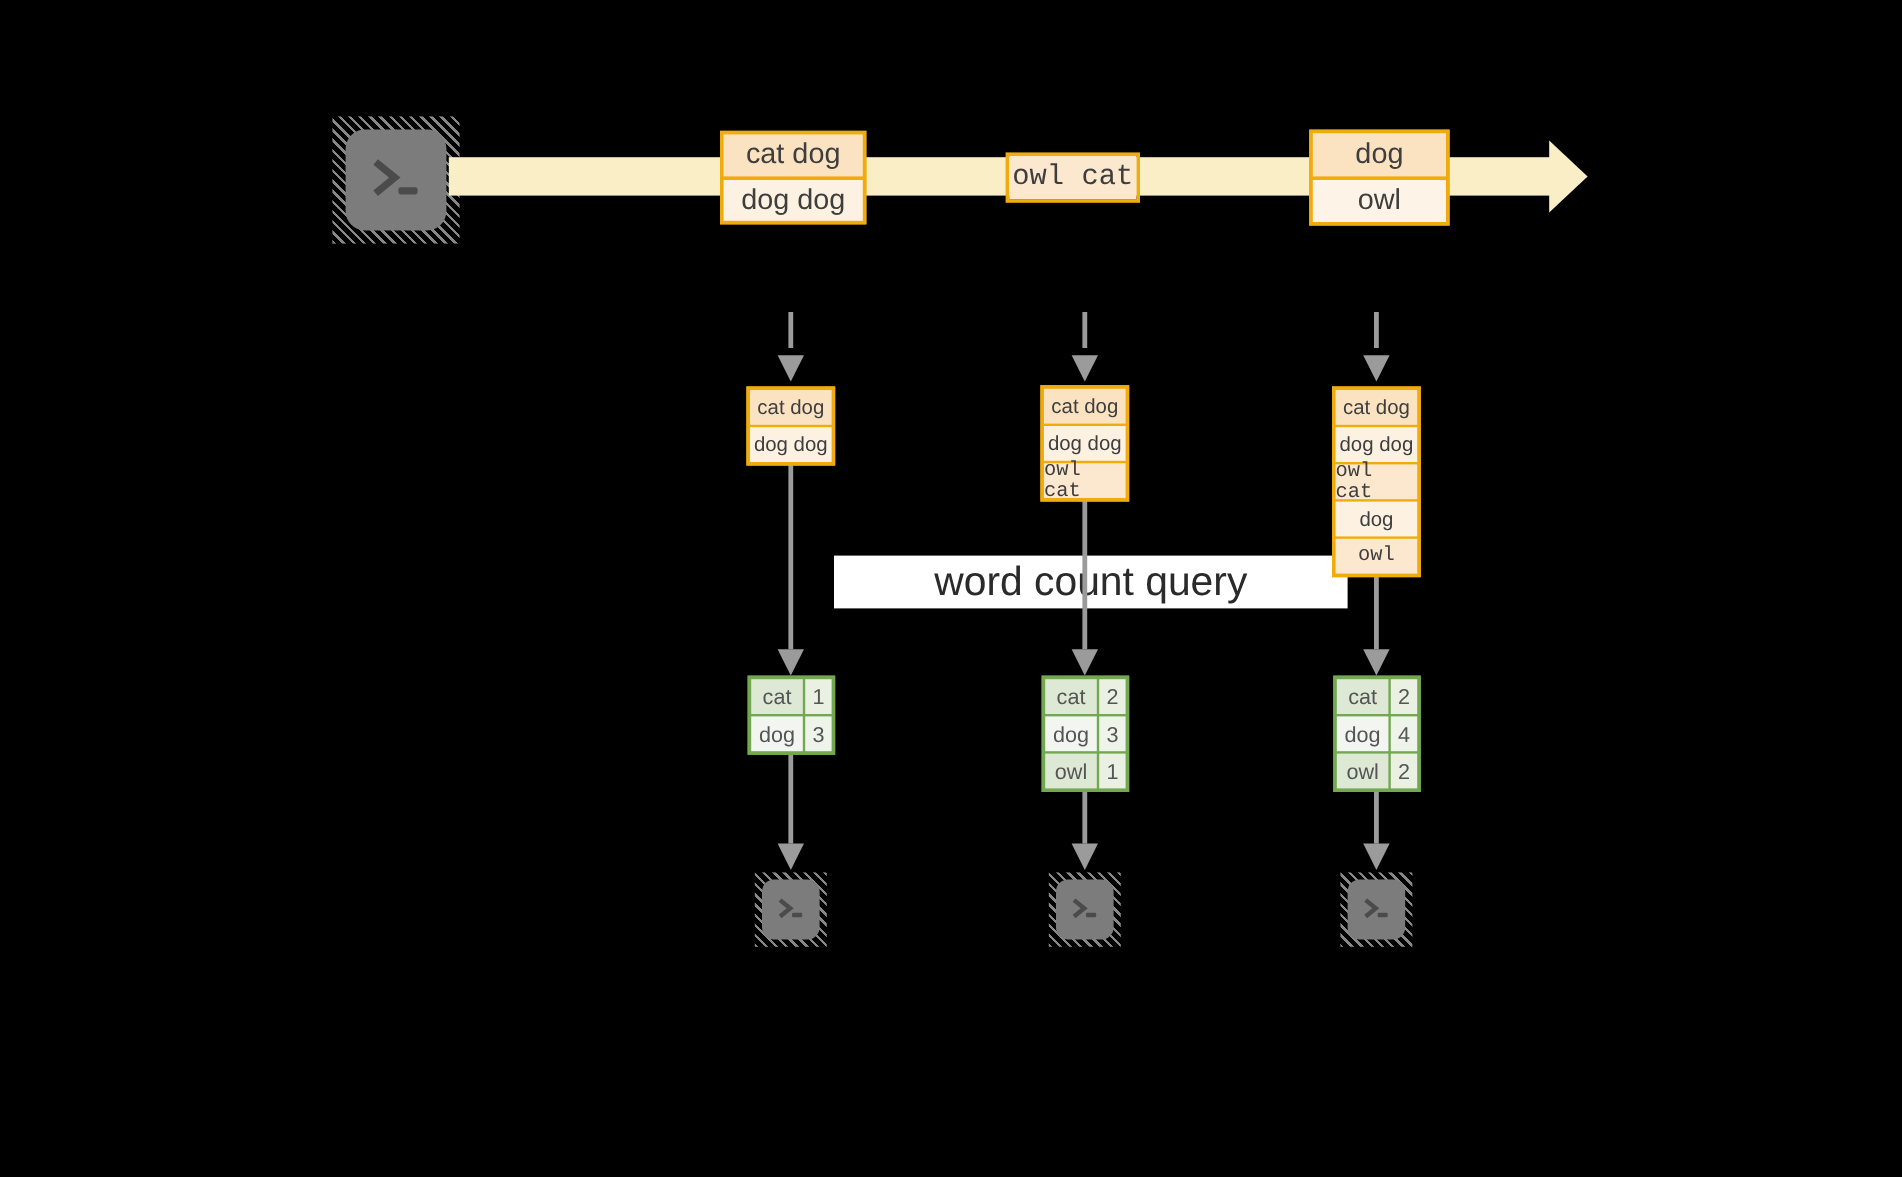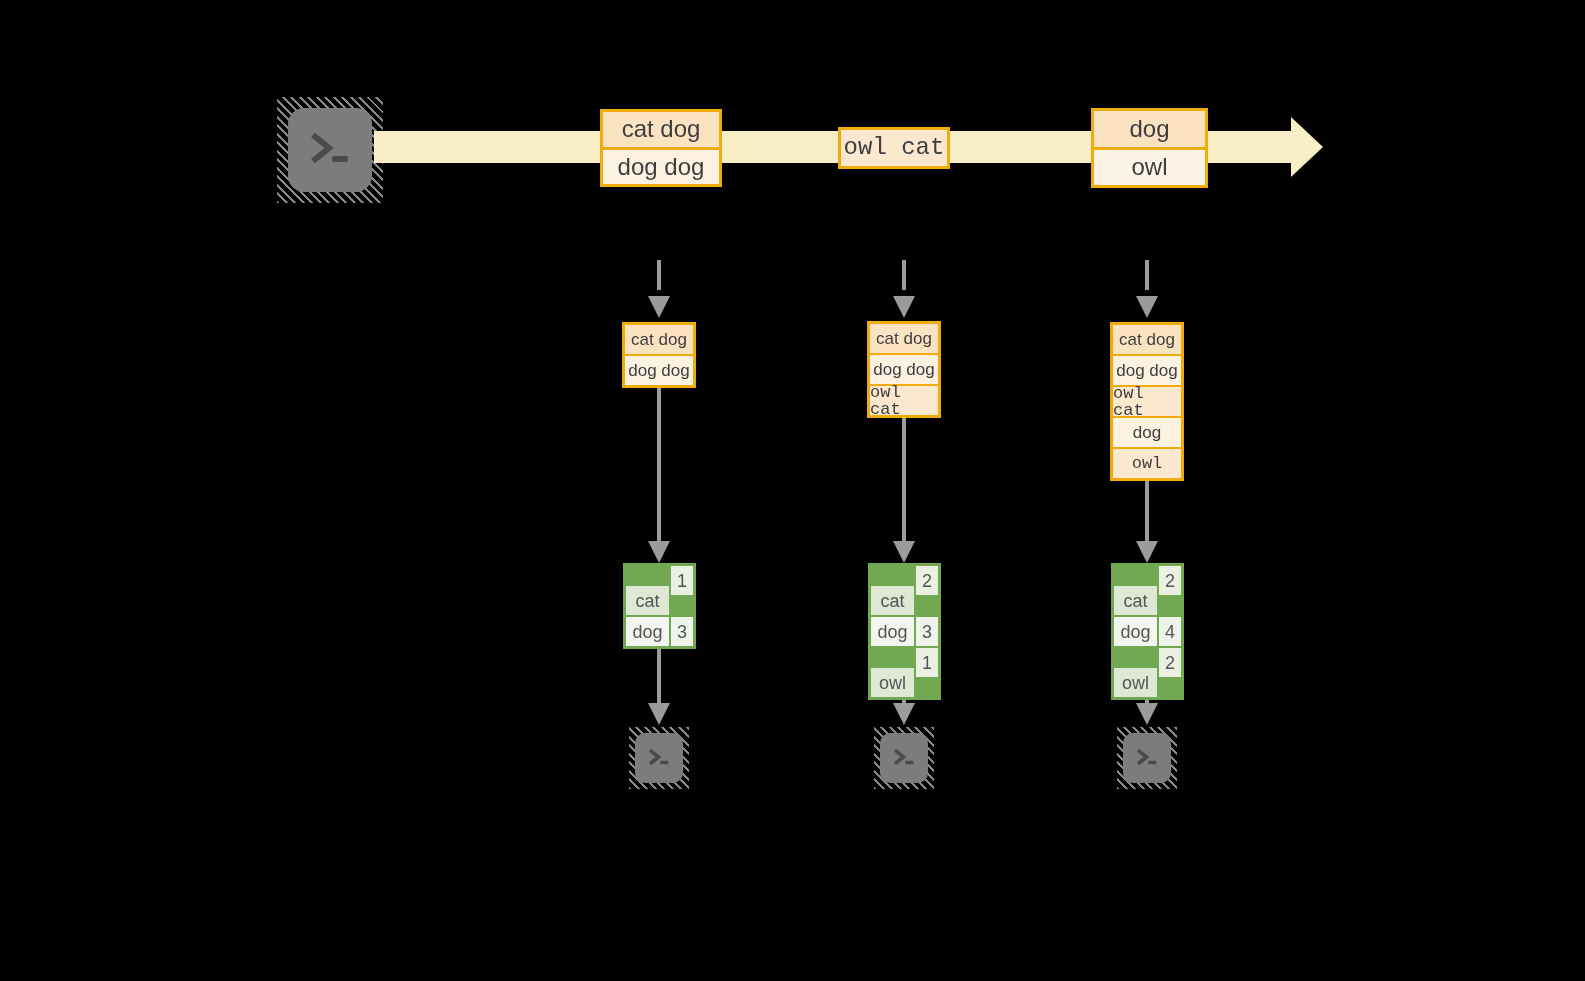--- a/index.html
+++ b/index.html
@@ -60,21 +60,21 @@
   .gtable{
     position:absolute;box-sizing:border-box;z-index:4;
     display:grid;grid-template-columns:43px 22px;gap:2px;
     border:3px solid var(--table-border,#73a852);
     background:var(--table-border,#73a852);
   }
   .gcell{
     display:flex;align-items:center;justify-content:center;
     height:29px;font-size:18px;color:var(--green-cell-text,#555);line-height:1;
   }
-  .g-dark{background:var(--green-dark,#dee9d5);margin-top:20px;}
+  .g-dark{background:var(--green-dark,#dee9d5);}
   .g-darknum{background:var(--green-darknum,#eaf1e3);}
   .g-light{background:var(--green-light,#f3f6f0);}
   .g-lightnum{background:var(--green-lightnum,#eff4eb);}
 </style>
 </head>
 <body>
 
 <div class="canvas">
 
   <div class="term" style="left:277px;top:97px;width:106px;height:106px">
@@ -118,20 +118,21 @@
     <div class="ocell o-mid">owl cat</div>
   </div>
   <div class="vstack small z4" style="left:1110px;top:322px;width:74px">
     <div class="ocell o-dark">cat dog</div>
     <div class="ocell o-light">dog dog</div>
     <div class="ocell o-mid">owl cat</div>
     <div class="ocell o-light">dog</div>
     <div class="ocell o-mid">owl</div>
   </div>
 
+  <div class="query" style="left:695px;top:463px;width:428px;height:44px">word count query</div>
 
   <div class="vline z3" style="left:657px;top:386px;height:155px"></div>
   <div class="vhead z3" style="left:648px;top:541px"></div>
   <div class="vline z3" style="left:902px;top:417px;height:124px"></div>
   <div class="vhead z3" style="left:893px;top:541px"></div>
   <div class="vline z3" style="left:1145px;top:479px;height:62px"></div>
   <div class="vhead z3" style="left:1136px;top:541px"></div>
 
   <div class="gtable" style="left:623px;top:563px">
     <div class="gcell g-dark">cat</div>

